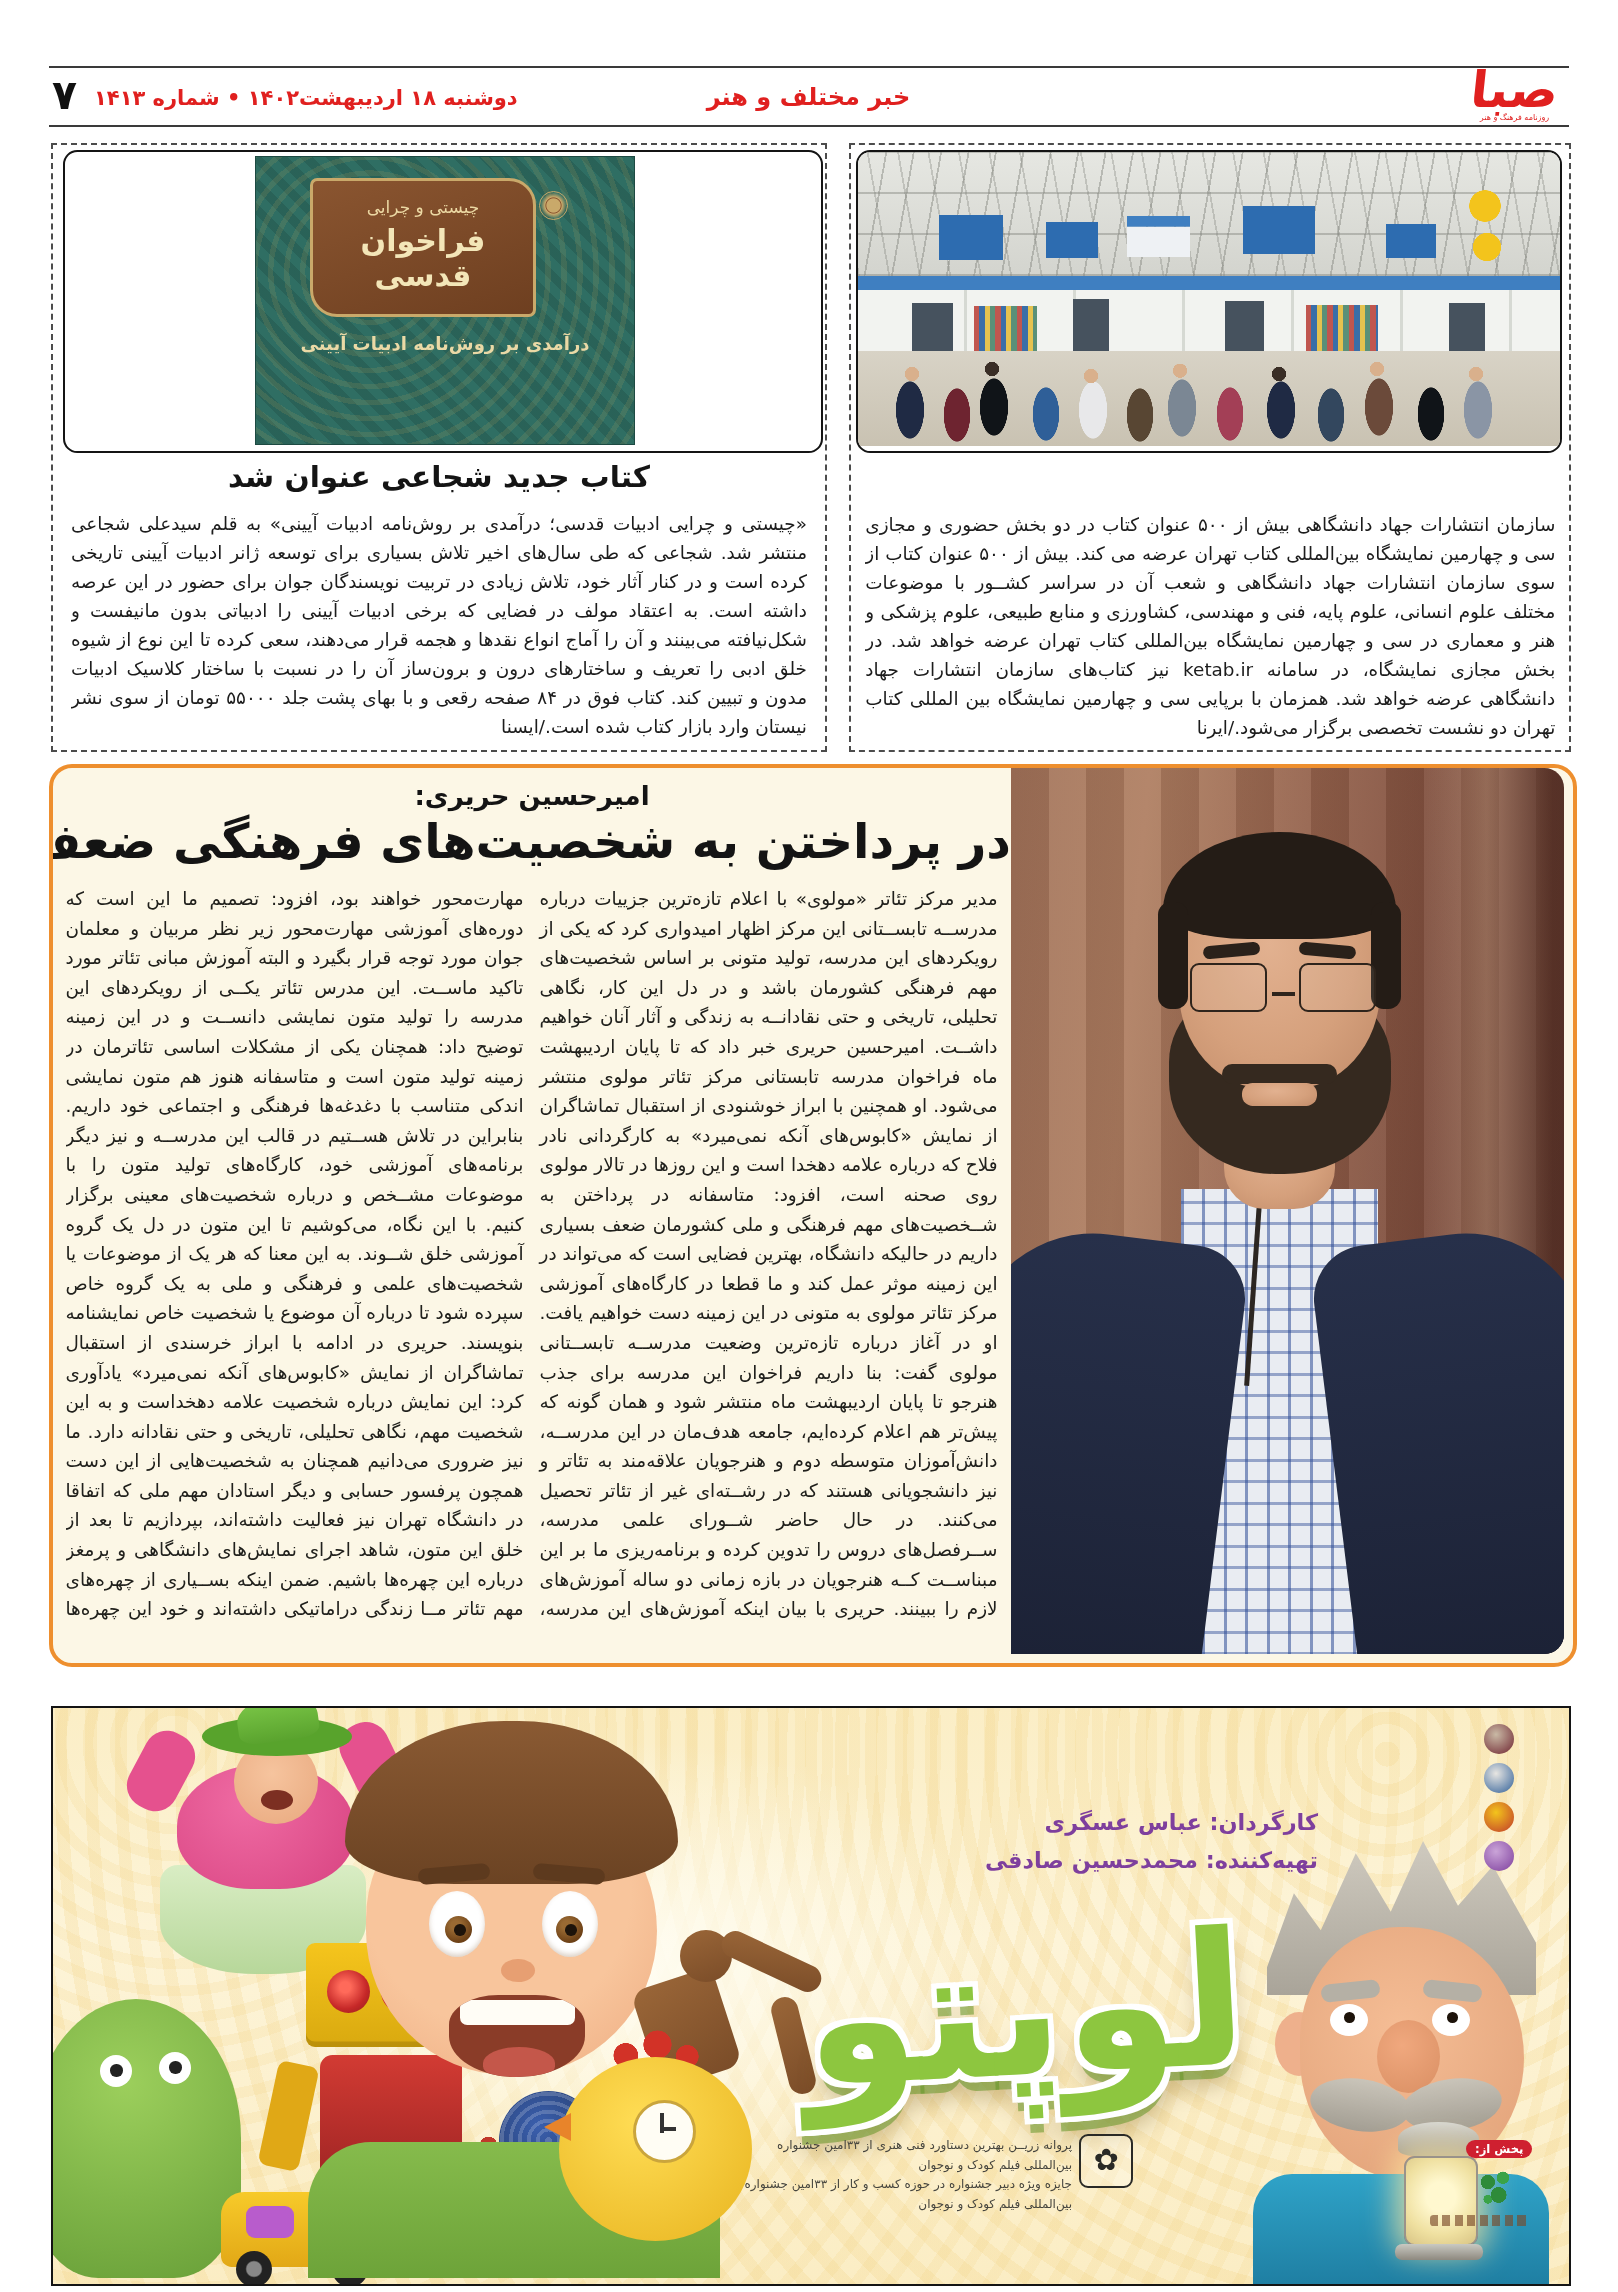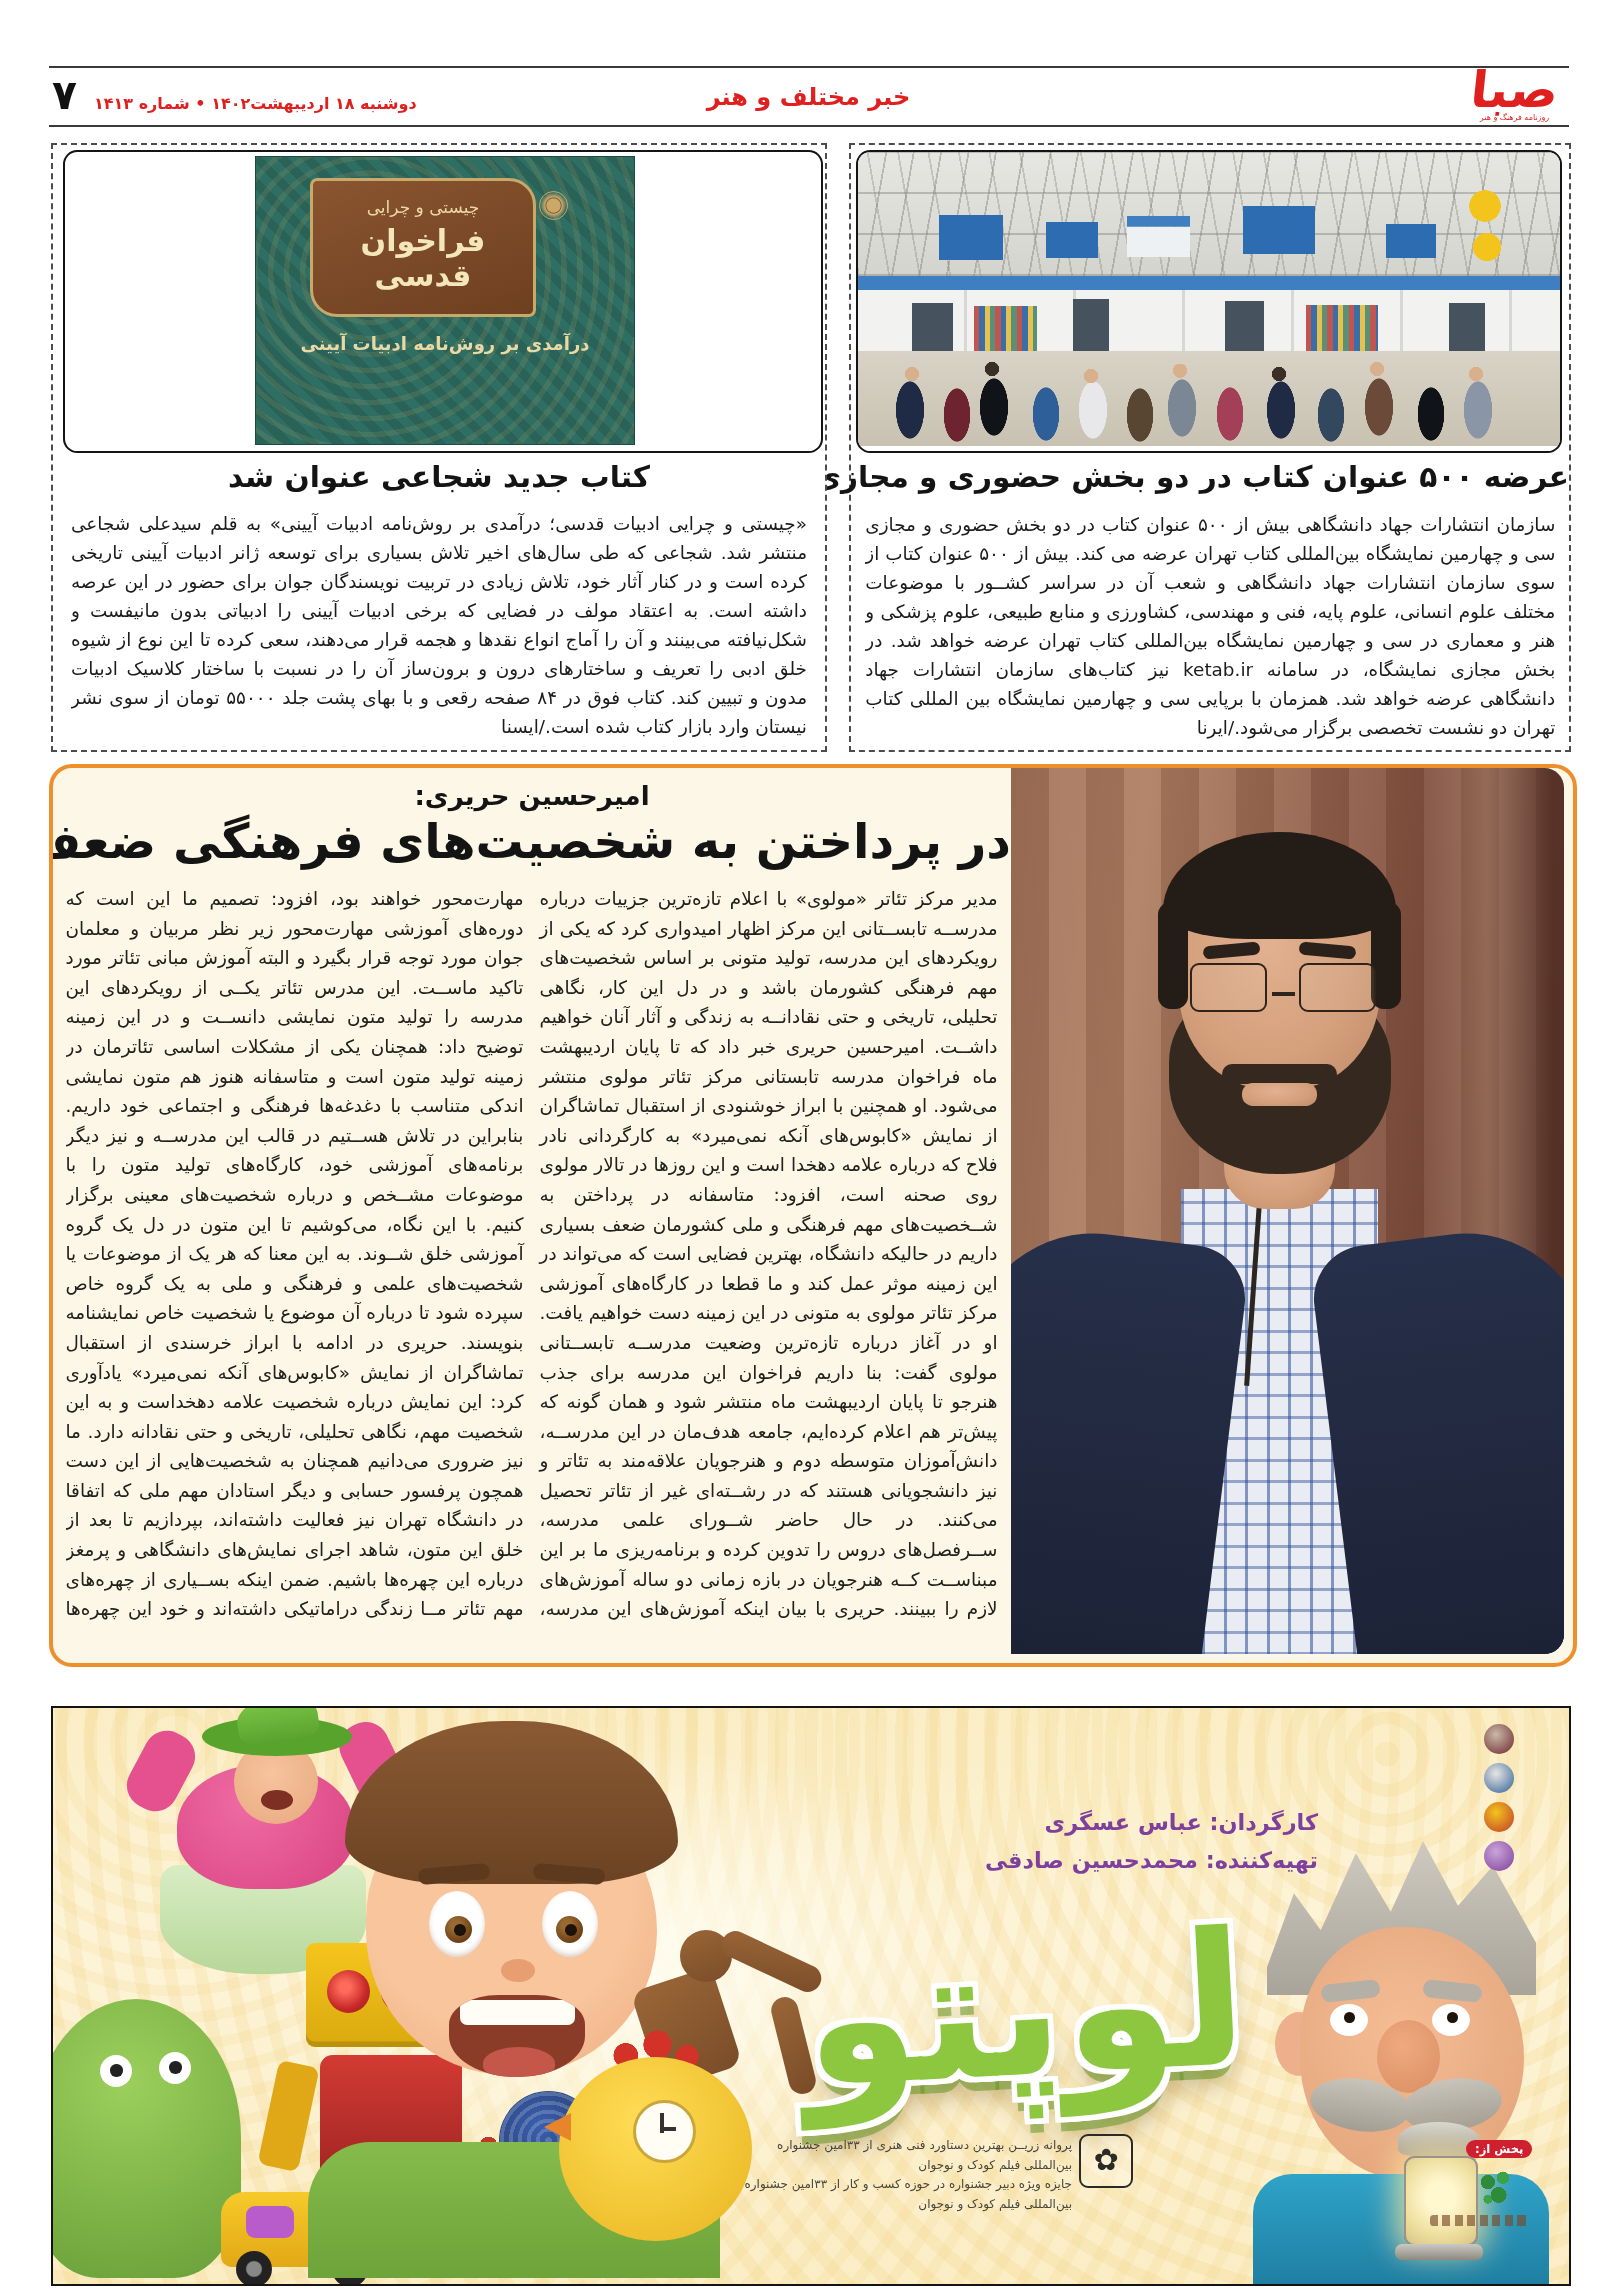--- a/index.html
+++ b/index.html
@@ -2,21 +2,21 @@
 <html lang="fa" dir="rtl" style="font-size:14.3px"><head>
 <meta charset="utf-8">
 <style>
   html,body{margin:0;padding:0;background:#e9e9e9;}
   #page{position:relative;width:1618px;height:2293px;background:#ffffff;overflow:hidden;
         font-family:"DejaVu Sans",sans-serif;direction:rtl;}
   .a{position:absolute;}
   
   .rule{background:#3a3a3a;height:1.8px;}
   .pagenum{font-size:41px;font-weight:bold;color:#111;line-height:1;}
-  .dateline{font-size:16px;color:#e0201f;font-weight:bold;white-space:nowrap;margin-top:8px;}
+  .dateline{font-size:21px;color:#e0201f;font-weight:bold;white-space:nowrap;}
   .sectiontitle{font-size:24px;color:#e0201f;font-weight:bold;text-align:center;}
   .saba{font-size:50px;font-weight:bold;color:#e0201f;line-height:.9;transform:skewX(-6deg);text-align:center;}
   .saba-tag{font-size:8px;color:#e0201f;text-align:center;letter-spacing:0.9px;}
   
   .artbox{border:2.7px dashed #4c4c4c;background:#fff;}
   .photoframe{border:2.7px solid #141414;border-radius:14.3px;overflow:hidden;background:#fff;}
   .headline{font-size:29.6px;font-weight:bold;color:#141414;text-align:center;white-space:nowrap;}
   .bodytext{font-size:18.4px;line-height:29px;color:#1c1c1c;text-align:justify;overflow:hidden;}
   
   .fp-ceiling{left:0;top:0;width:100%;height:124px;
@@ -201,21 +201,20 @@
     <div class="saba">صبا</div>
     <div class="saba-tag">روزنامه فرهنگ و هنر</div>
   </div>
 
   <div class="a artbox" style="left:849px;top:143px;width:718px;height:605px;">
     <div class="a photoframe" style="left:5.4px;top:5.4px;width:702px;height:299px;">
       <div class="a fp-ceiling"></div>
       <div class="a fp-booths"></div>
       <div class="a fp-crowd"></div>
     </div>
-    <div class="a headline" style="left:0;top:315px;width:718px;">عرضه ۵۰۰ عنوان کتاب در دو بخش حضوری و مجازی</div>
     <div class="a bodytext" style="left:14.3px;top:365px;width:690px;height:231px;">سازمان انتشارات جهاد دانشگاهی بیش از ۵۰۰ عنوان کتاب در دو بخش حضوری و مجازی سی و چهارمین نمایشگاه بین‌المللی کتاب تهران عرضه می کند. بیش از ۵۰۰ عنوان کتاب از سوی سازمان انتشارات جهاد دانشگاهی و شعب آن در سراسر کشــور با موضوعات مختلف علوم انسانی، علوم پایه، فنی و مهندسی، کشاورزی و منابع طبیعی، علوم پزشکی و هنر و معماری در سی و چهارمین نمایشگاه بین‌المللی کتاب تهران عرضه خواهد شد. در بخش مجازی نمایشگاه، در سامانه ketab.ir نیز کتاب‌های سازمان انتشارات جهاد دانشگاهی عرضه خواهد شد. همزمان با برپایی سی و چهارمین نمایشگاه بین المللی کتاب تهران دو نشست تخصصی برگزار می‌شود./ایرنا</div>
   </div>
 
   <div class="a artbox" style="left:51px;top:143px;width:772px;height:605px;">
     <div class="a photoframe" style="left:10px;top:5.4px;width:756px;height:299px;">
       <div class="a bookcover" style="left:190px;top:3.6px;width:378px;height:287px;">
         <div class="a bc-plaque" style="left:54px;top:21.5px;width:220px;height:133px;">
           <div class="bc-t1">چیستی و چرایی</div>
           <div class="bc-t2">فراخوان قدسی</div>
         </div>

